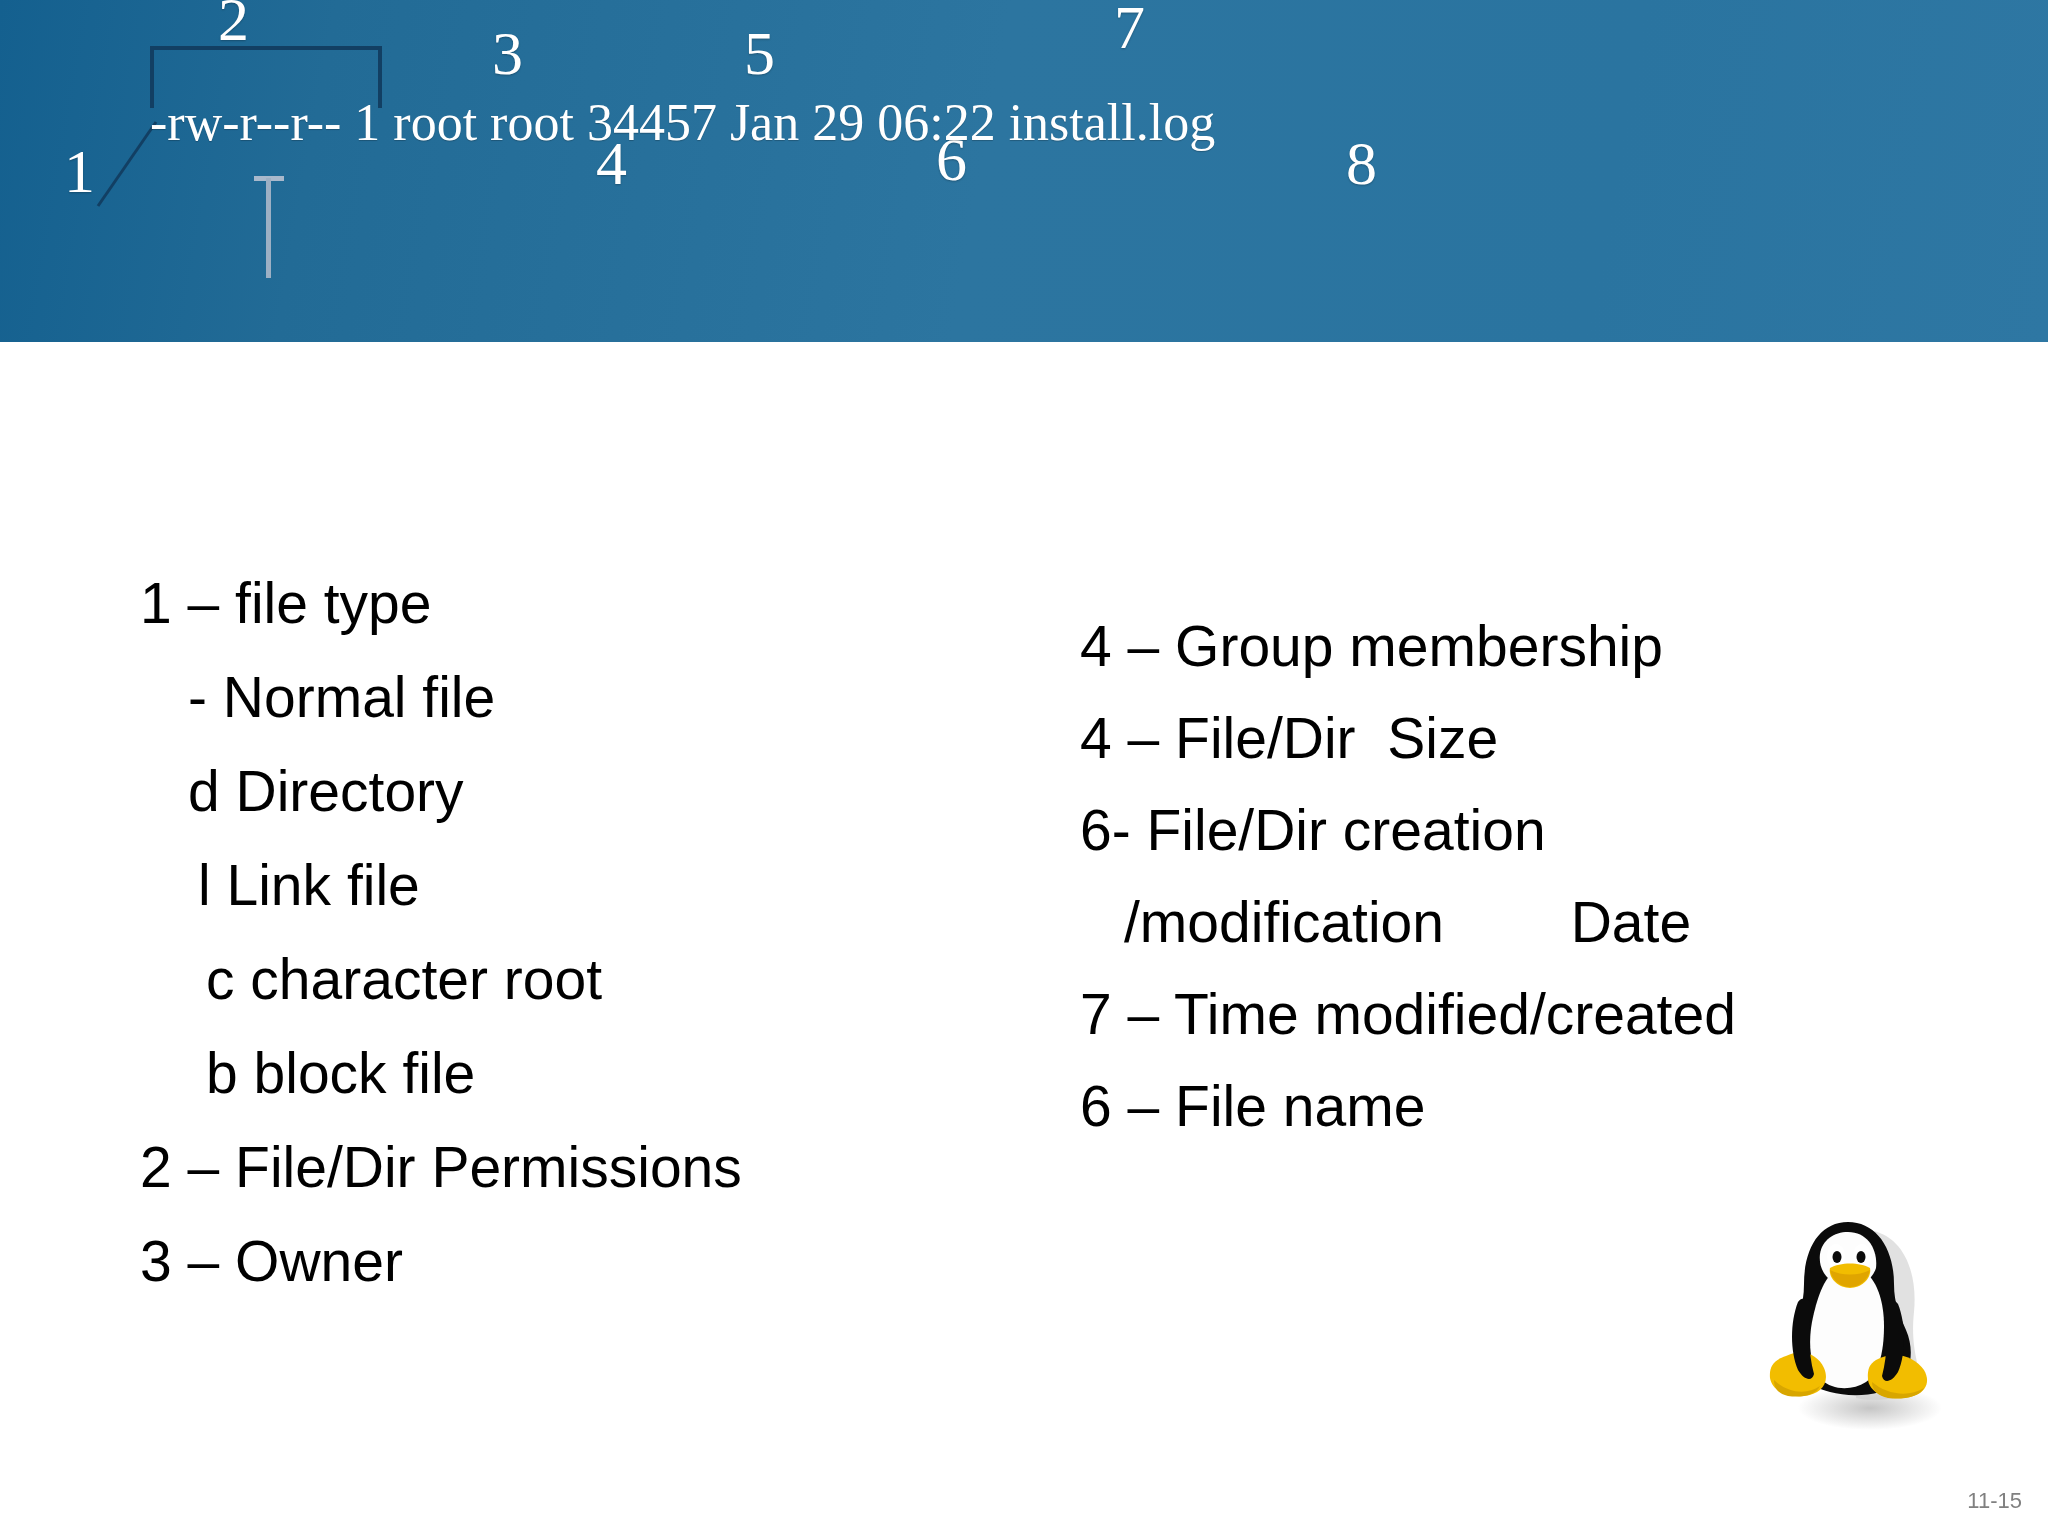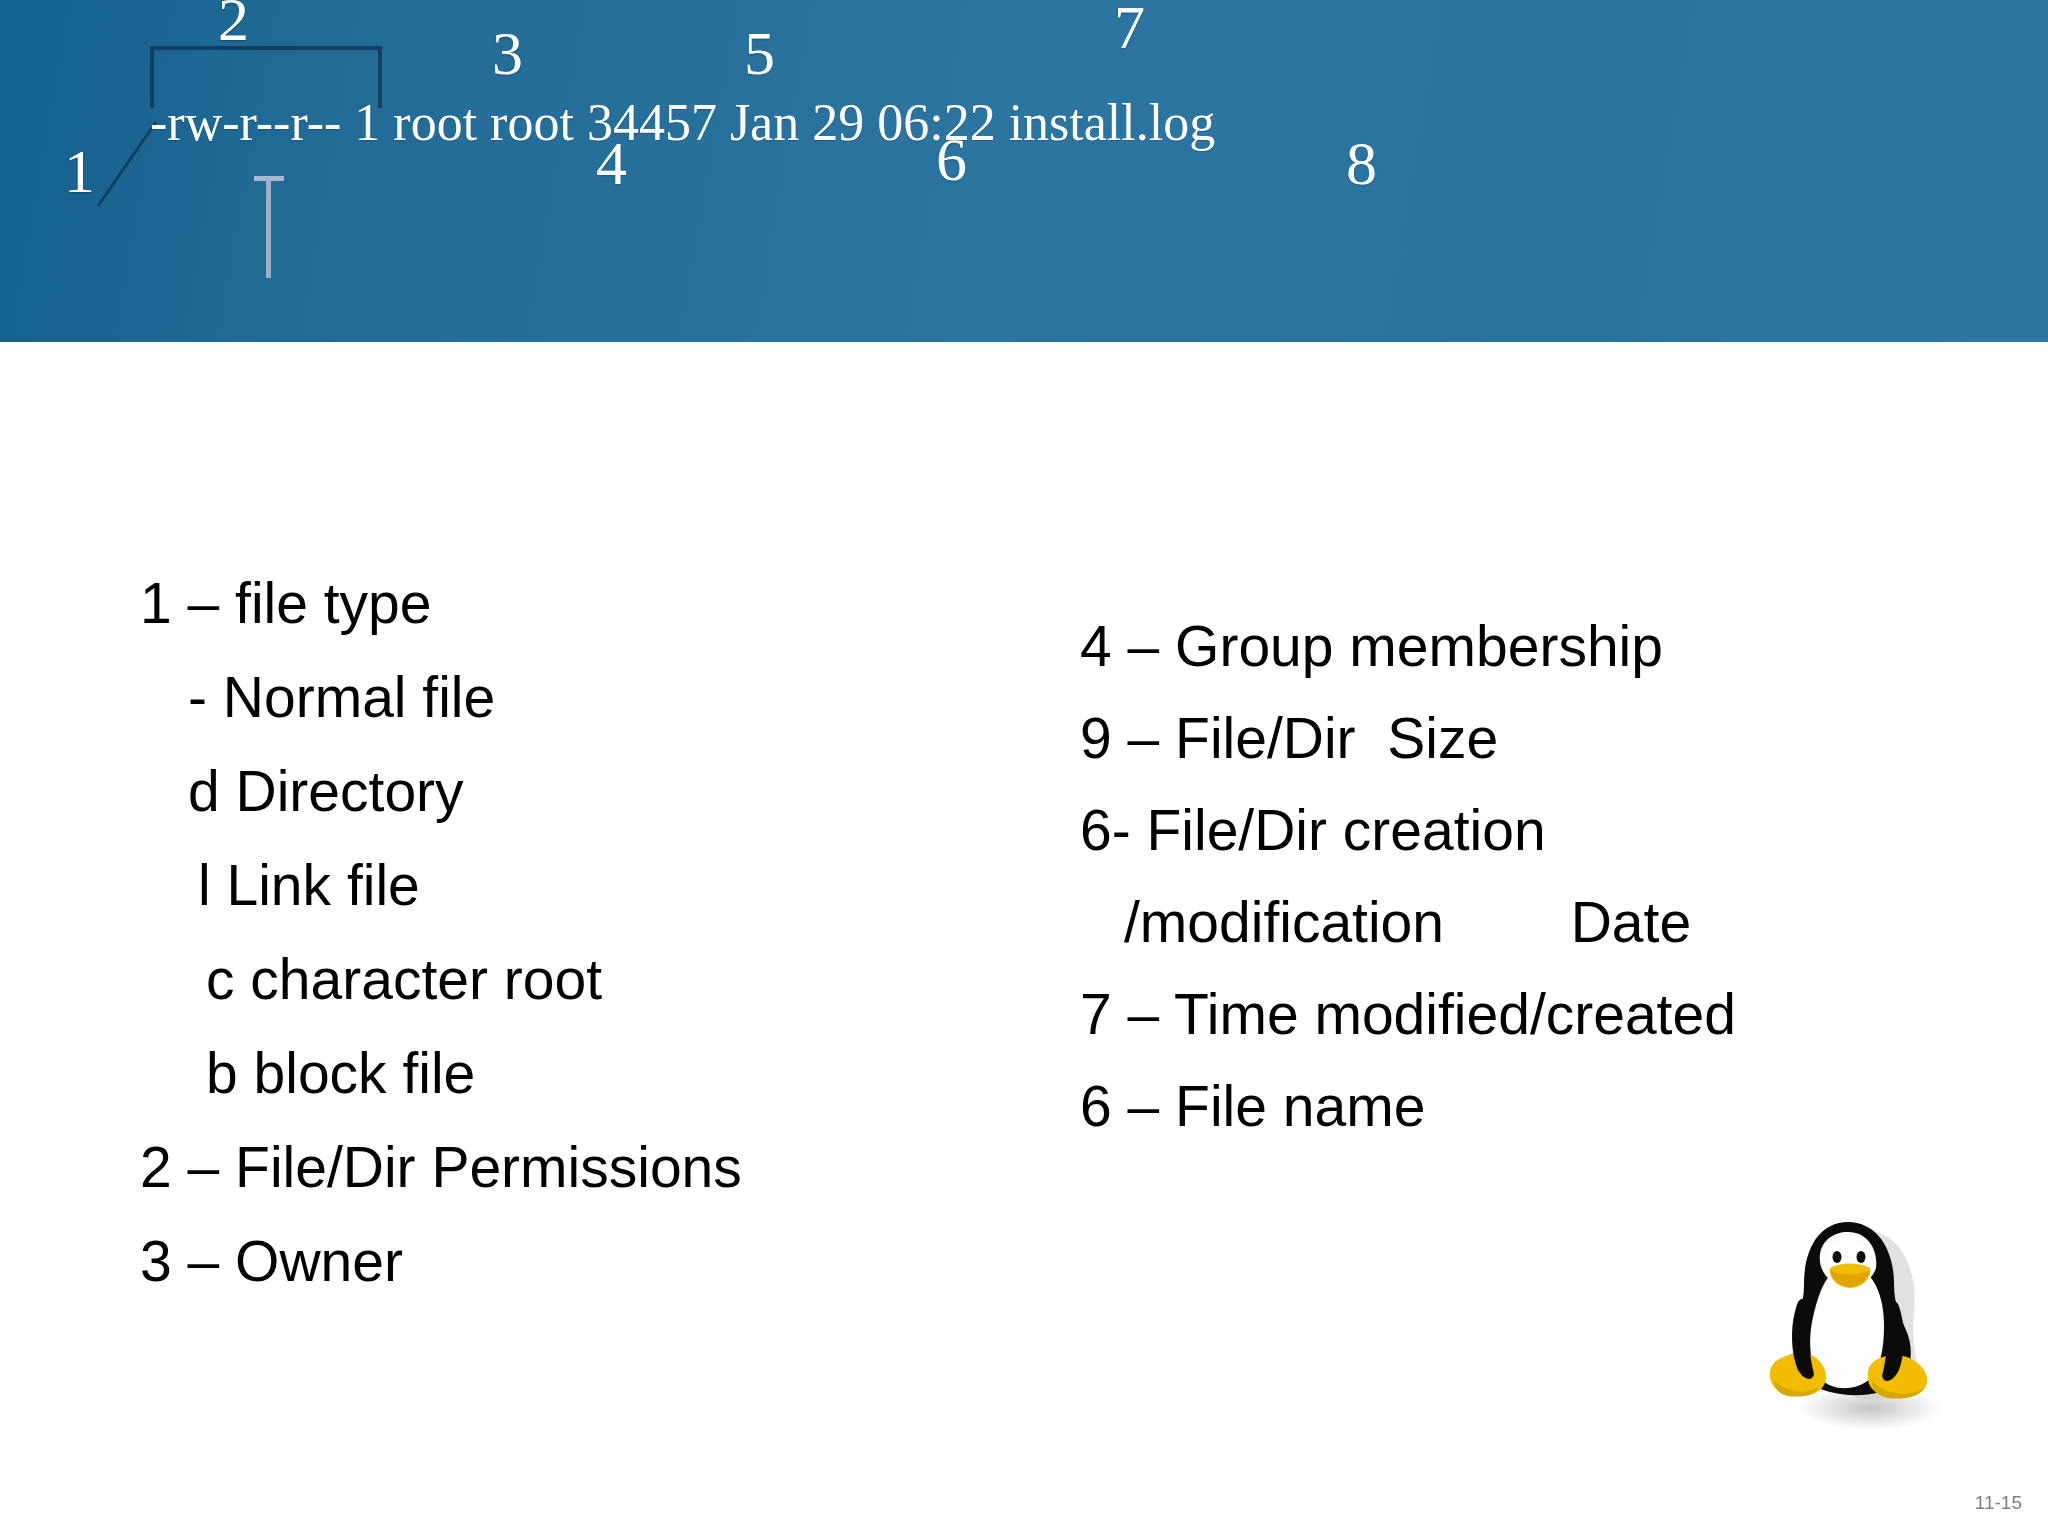--- a/index.html
+++ b/index.html
@@ -113,21 +113,21 @@
     left: 1752px;
     top: 1208px;
     width: 200px;
     height: 230px;
   }
 
   .page-number {
     position: absolute;
     right: 26px;
     bottom: 22px;
-    font-size: 19px;
+    font-size: 22px;
     color: #808080;
     font-family: "Liberation Sans", sans-serif;
   }
 </style>
 </head>
 <body>
 
 <div class="banner">
 
   <div class="perm-bracket"></div>
@@ -159,21 +159,21 @@
   <div class="bullet sub">d Directory</div>
   <div class="bullet sub2">l Link file</div>
   <div class="bullet sub3">c character root</div>
   <div class="bullet sub3">b block file</div>
   <div class="bullet">2 – File/Dir Permissions</div>
   <div class="bullet">3 – Owner</div>
 </div>
 
 <div class="col-right">
   <div class="bullet">4 – Group membership</div>
-  <div class="bullet">9 – File/Dir  Size</div>
+  <div class="bullet">4 – File/Dir  Size</div>
   <div class="bullet">6- File/Dir creation</div>
   <div class="bullet cont">/modification        Date</div>
   <div class="bullet">7 – Time modified/created</div>
   <div class="bullet">6 – File name</div>
 </div>
 
 <svg class="tux" viewBox="0 0 200 230">
   <defs>
     <radialGradient id="shadowGrad" cx="50%" cy="50%" r="50%">
       <stop offset="0%" stop-color="#bbbbbb" stop-opacity="0.85"></stop>

